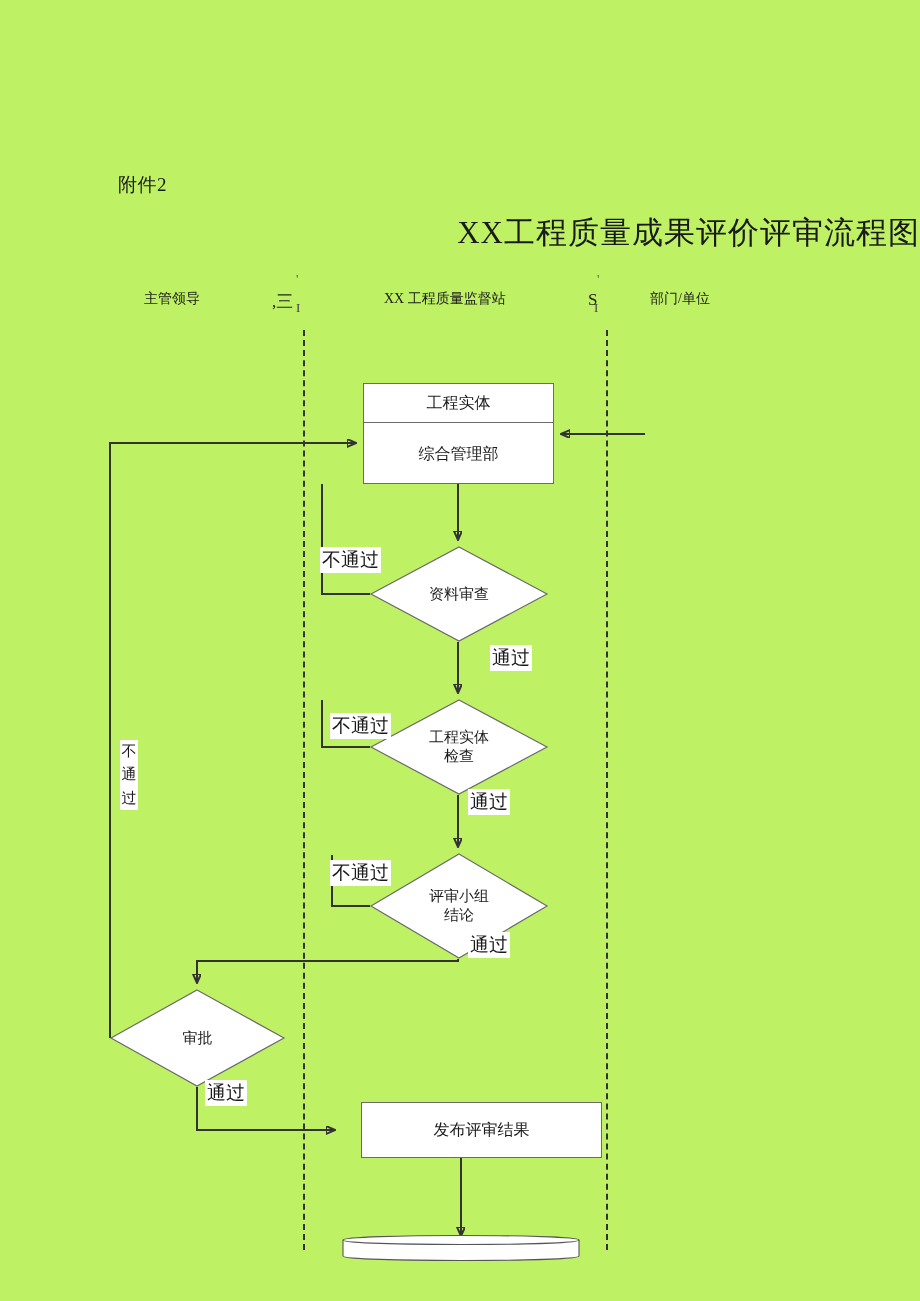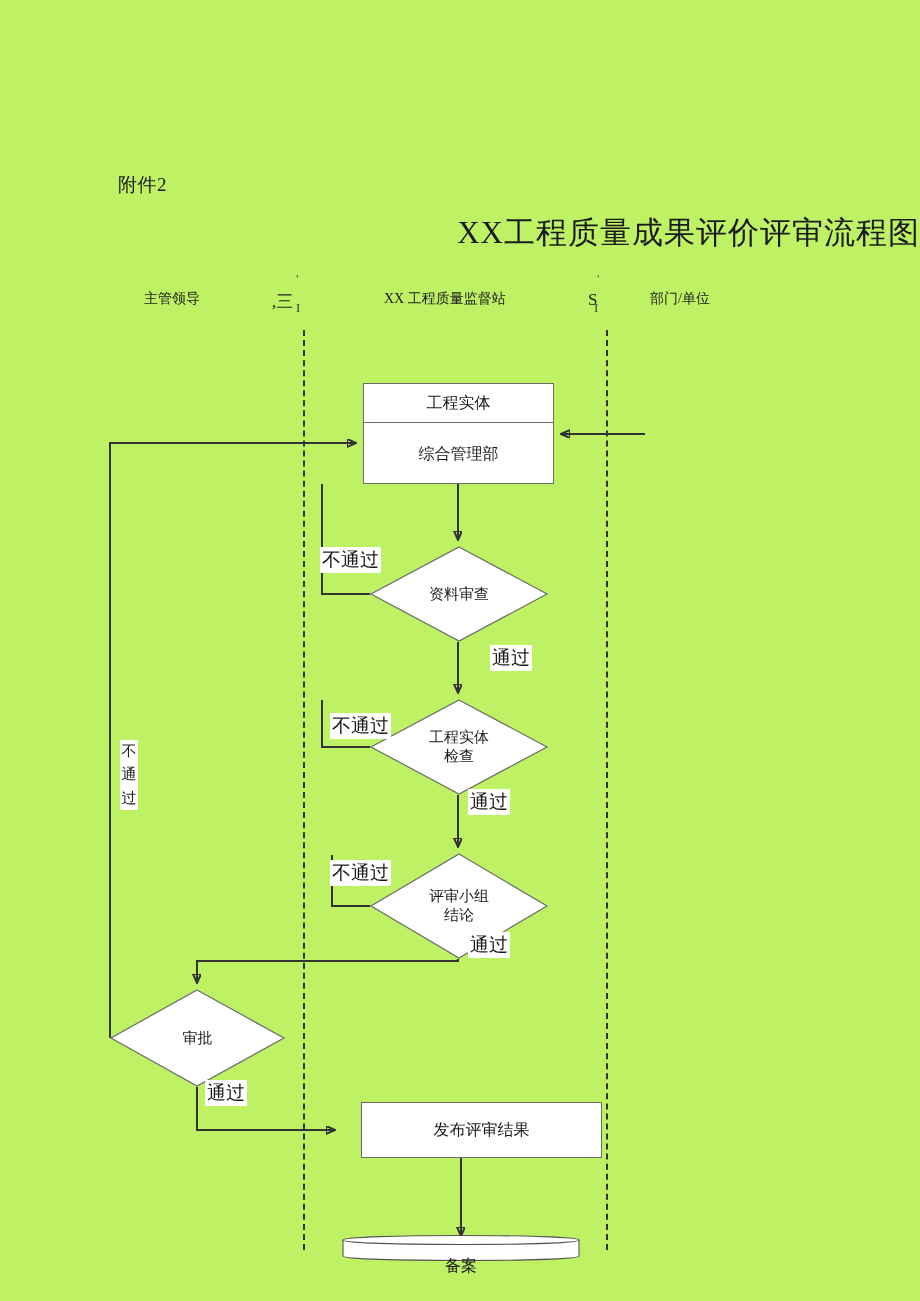--- a/index.html
+++ b/index.html
@@ -276,21 +276,20 @@
       <polygon points="87,1 174,49 87,97 1,49" fill="#ffffff" stroke="#6b6b6b" stroke-width="1.2"></polygon>
     </svg>
     <div class="dlabel">审批</div>
   </div>
 
   <div class="abs" id="cylinder-archive">
     <svg width="240" height="60" viewBox="0 0 240 60">
       <path d="M2,8 C2,2 238,2 238,8 L238,24 C238,30 2,30 2,24 Z" fill="#ffffff" stroke="#555555" stroke-width="1.1"></path>
       <path d="M2,8 C2,14 238,14 238,8" fill="none" stroke="#555555" stroke-width="1.1"></path>
     </svg>
-    <div class="cyl-label">备案</div>
   </div>
 
   <div class="abs edge-label" id="label-fail-1">不通过</div>
   <div class="abs edge-label" id="label-pass-1">通过</div>
 
   <div class="abs edge-label" id="label-fail-2">不通过</div>
   <div class="abs edge-label" id="label-pass-2">通过</div>
 
   <div class="abs edge-label" id="label-fail-3">不通过</div>
   <div class="abs edge-label" id="label-pass-3">通过</div>

